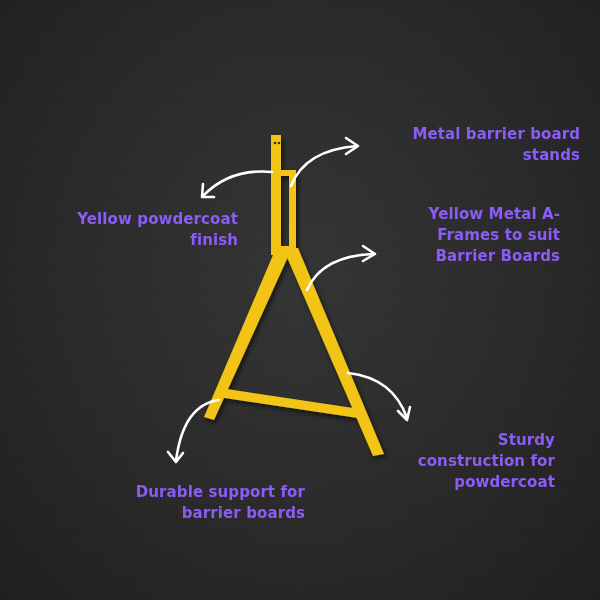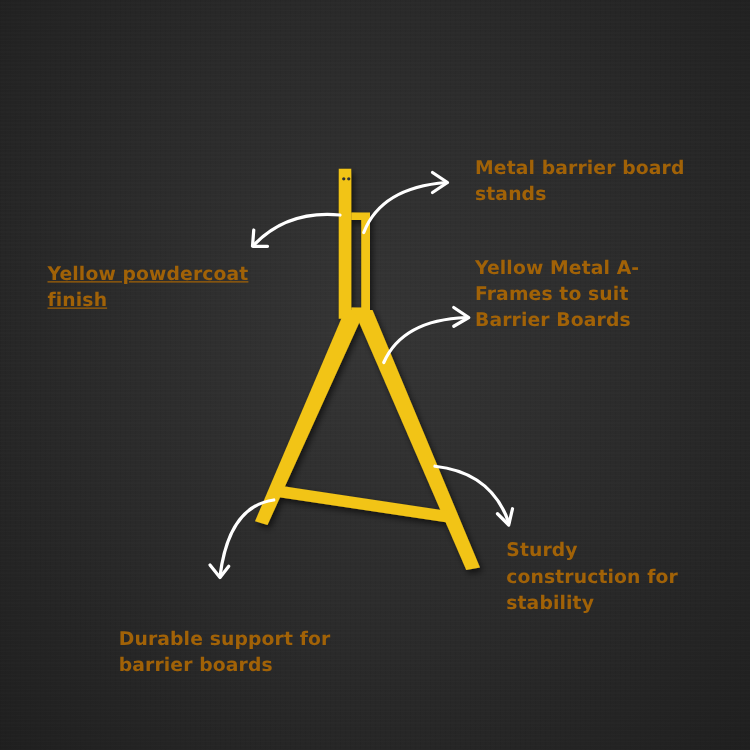--- a/index.html
+++ b/index.html
@@ -4,22 +4,22 @@
 <style>
   html, body { margin:0; padding:0; }
   body { width:600px; height:600px; overflow:hidden; position:relative;
     background: radial-gradient(ellipse at 50% 45%, #353535 0%, #2a2a2a 55%, #1f1f1f 100%);
     font-family: "DejaVu Sans", sans-serif; }
   .noise { position:absolute; inset:0; opacity:.35;
     background-image:
       repeating-linear-gradient(0deg, rgba(255,255,255,.03) 0 1px, transparent 1px 3px),
       repeating-linear-gradient(90deg, rgba(0,0,0,.08) 0 1px, transparent 1px 4px); }
   svg.art { position:absolute; left:0; top:0; }
-  .label { position:absolute; color:#a16207; font-weight:bold; font-size:15px;
-    line-height:21px; text-align:left; white-space:pre-line; letter-spacing:0.1px; }
+  .label { position:absolute; color:#8b5cf6; font-weight:bold; font-size:15px;
+    line-height:21px; text-align:right; white-space:pre-line; letter-spacing:0.1px; }
 </style>
 </head>
 <body>
 
 <div class="noise"></div>
 
 <svg class="art" width="600" height="600" viewBox="0 0 600 600">
   <defs>
     <filter id="sh" x="-20%" y="-20%" width="140%" height="140%">
       <feDropShadow dx="2" dy="3" stdDeviation="2.5" flood-color="#000" flood-opacity=".6"></feDropShadow>
@@ -63,22 +63,22 @@
 
     <g>
       <path d="M219 400 Q183 405 176 461"></path>
       <path d="M168 452 L176 462 L183 453"></path>
     </g>
   </g>
 </svg>
 
 <div class="label" style="left:380px; top:124px; width:200px;">Metal barrier board
 stands</div>
-<div class="label" style="left:38px; top:209px; width:200px;text-decoration:underline;">Yellow powdercoat
+<div class="label" style="left:38px; top:209px; width:200px;">Yellow powdercoat
 finish</div>
 <div class="label" style="left:380px; top:204px; width:180px;">Yellow Metal A-
 Frames to suit
 Barrier Boards</div>
 <div class="label" style="left:405px; top:430px; width:150px;">Sturdy
 construction for
-stability</div>
-<div class="label" style="left:95px; top:501px; width:210px;">Durable support for
+powdercoat</div>
+<div class="label" style="left:95px; top:482px; width:210px;">Durable support for
 barrier boards</div>
 
 </body></html>

